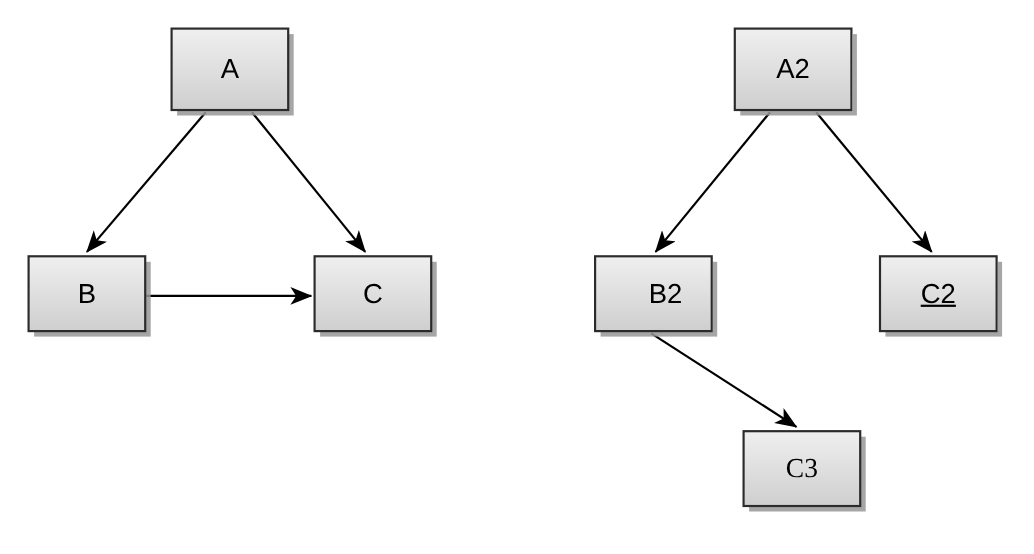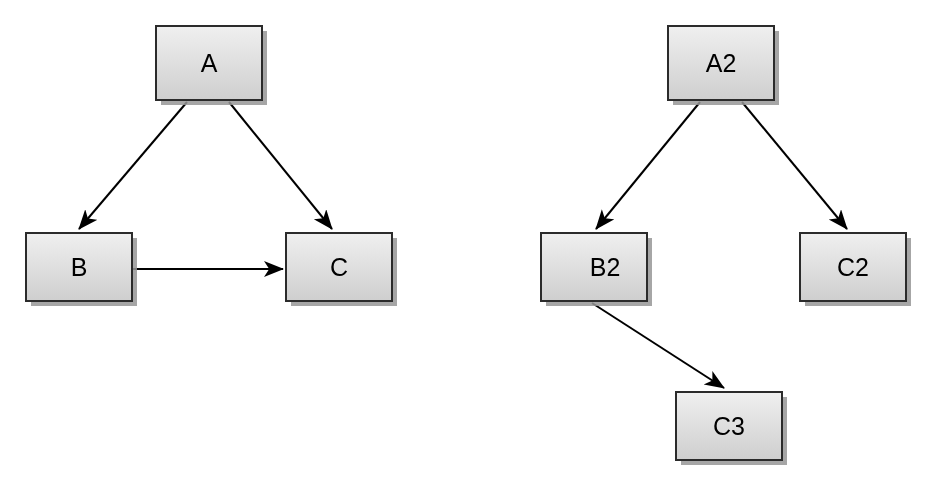--- a/index.html
+++ b/index.html
@@ -78,21 +78,21 @@
       </div>
       <div class="node" style="left: 285px; top: 232px; width: 108px; height: 70px; border-color: rgb(43, 43, 43); background-image: linear-gradient(rgb(239, 239, 239) 0%, rgb(207, 207, 207) 100%);">
         <span class="node-label" style="color: rgb(0, 0, 0);">C</span>
       </div>
       <div class="node" style="left: 667px; top: 25px; width: 108px; height: 76px; border-color: rgb(43, 43, 43); background-image: linear-gradient(rgb(239, 239, 239) 0%, rgb(207, 207, 207) 100%); justify-content: center;">
         <span class="node-label" style="color: rgb(0, 0, 0);">A2</span>
       </div>
       <div class="node" style="left: 540px; top: 232px; width: 108px; height: 70px; border-color: rgb(43, 43, 43); background-image: linear-gradient(rgb(239, 239, 239) 0%, rgb(207, 207, 207) 100%);">
         <span class="node-label" style="color: rgb(0, 0, 0); margin-left: 22px;">B2</span>
       </div>
-      <div class="node" style="left: 799px; top: 232px; width: 108px; height: 70px; border-color: rgb(43, 43, 43); background-image: linear-gradient(rgb(239, 239, 239) 0%, rgb(207, 207, 207) 100%);">
+      <div class="node" style="left: 799px; top: 232px; width: 108px; height: 70px; border-color: rgb(43, 43, 43); background-image: linear-gradient(rgb(239, 239, 239) 0%, rgb(207, 207, 207) 100%); text-decoration: underline;">
         <span class="node-label" style="color: rgb(0, 0, 0);">C2</span>
       </div>
       <div class="node" style="left: 675px; top: 391px; width: 108px; height: 70px; border-color: rgb(43, 43, 43); background-image: linear-gradient(rgb(239, 239, 239) 0%, rgb(207, 207, 207) 100%);">
-        <span class="node-label" style="color: rgb(0, 0, 0);">C3</span>
+        <span class="node-label" style="color: rgb(0, 0, 0); font-family: Liberation Serif, serif;">C3</span>
       </div>
     </div>
 
 </div>
 
 </body></html>

